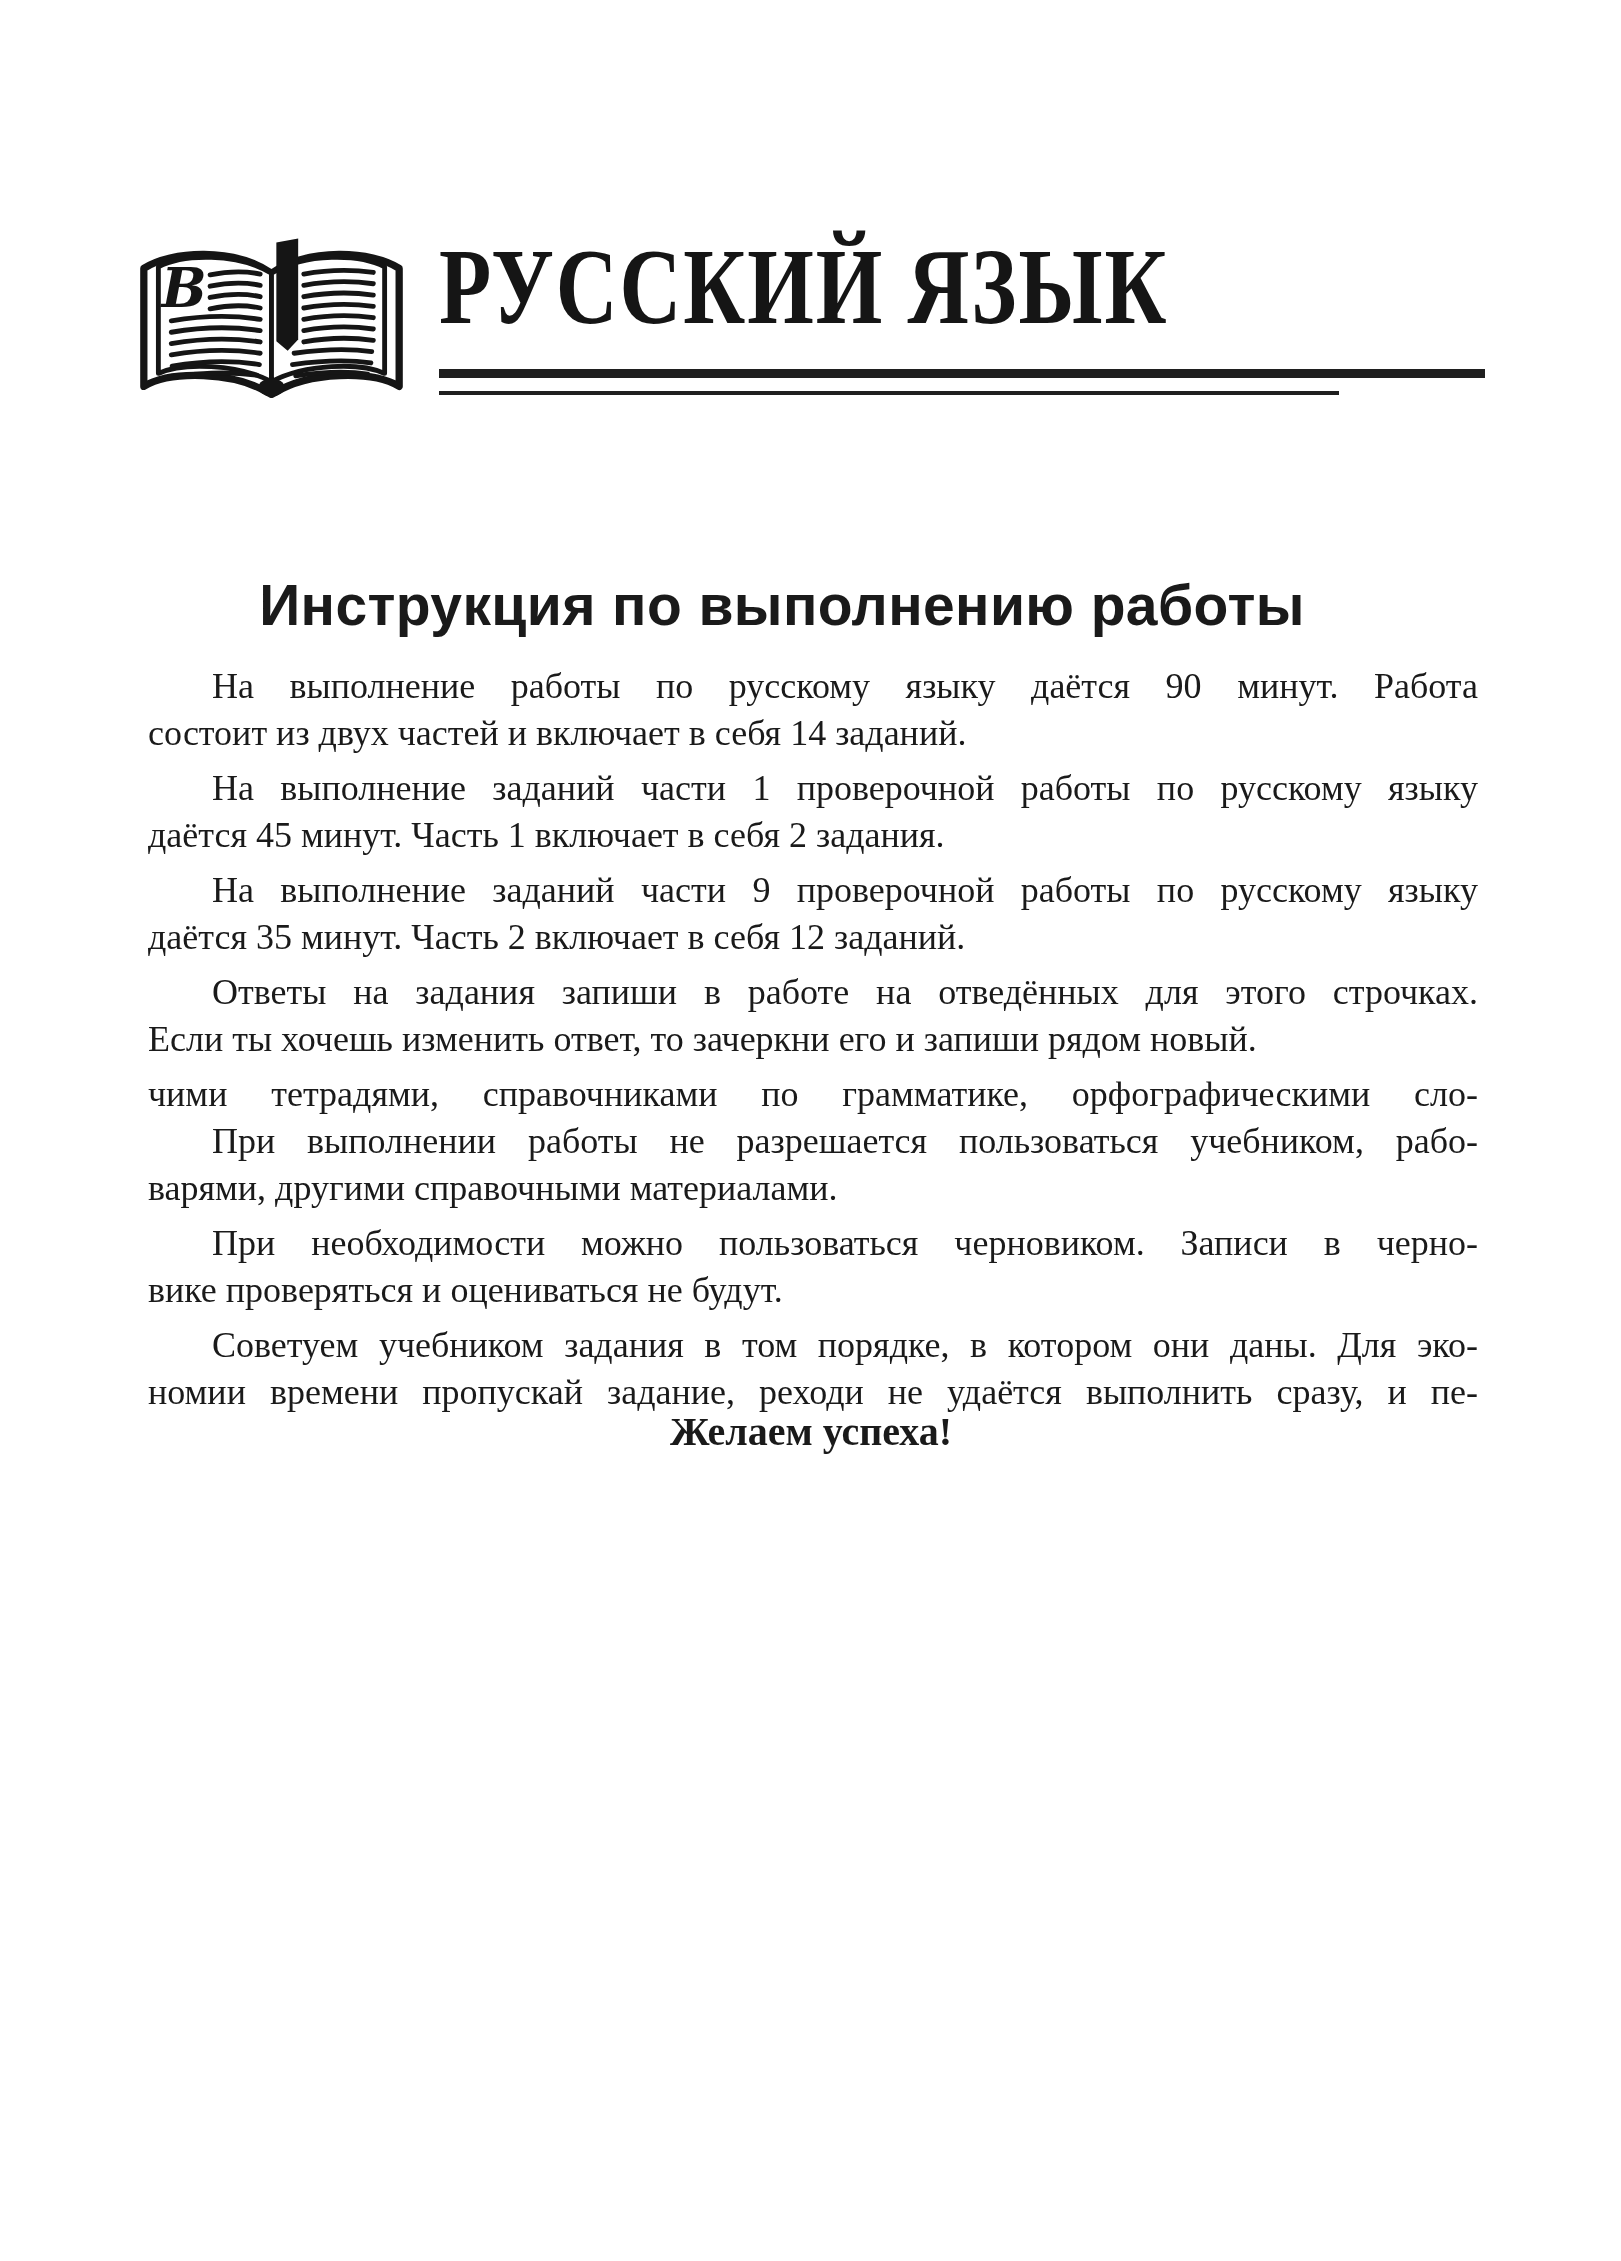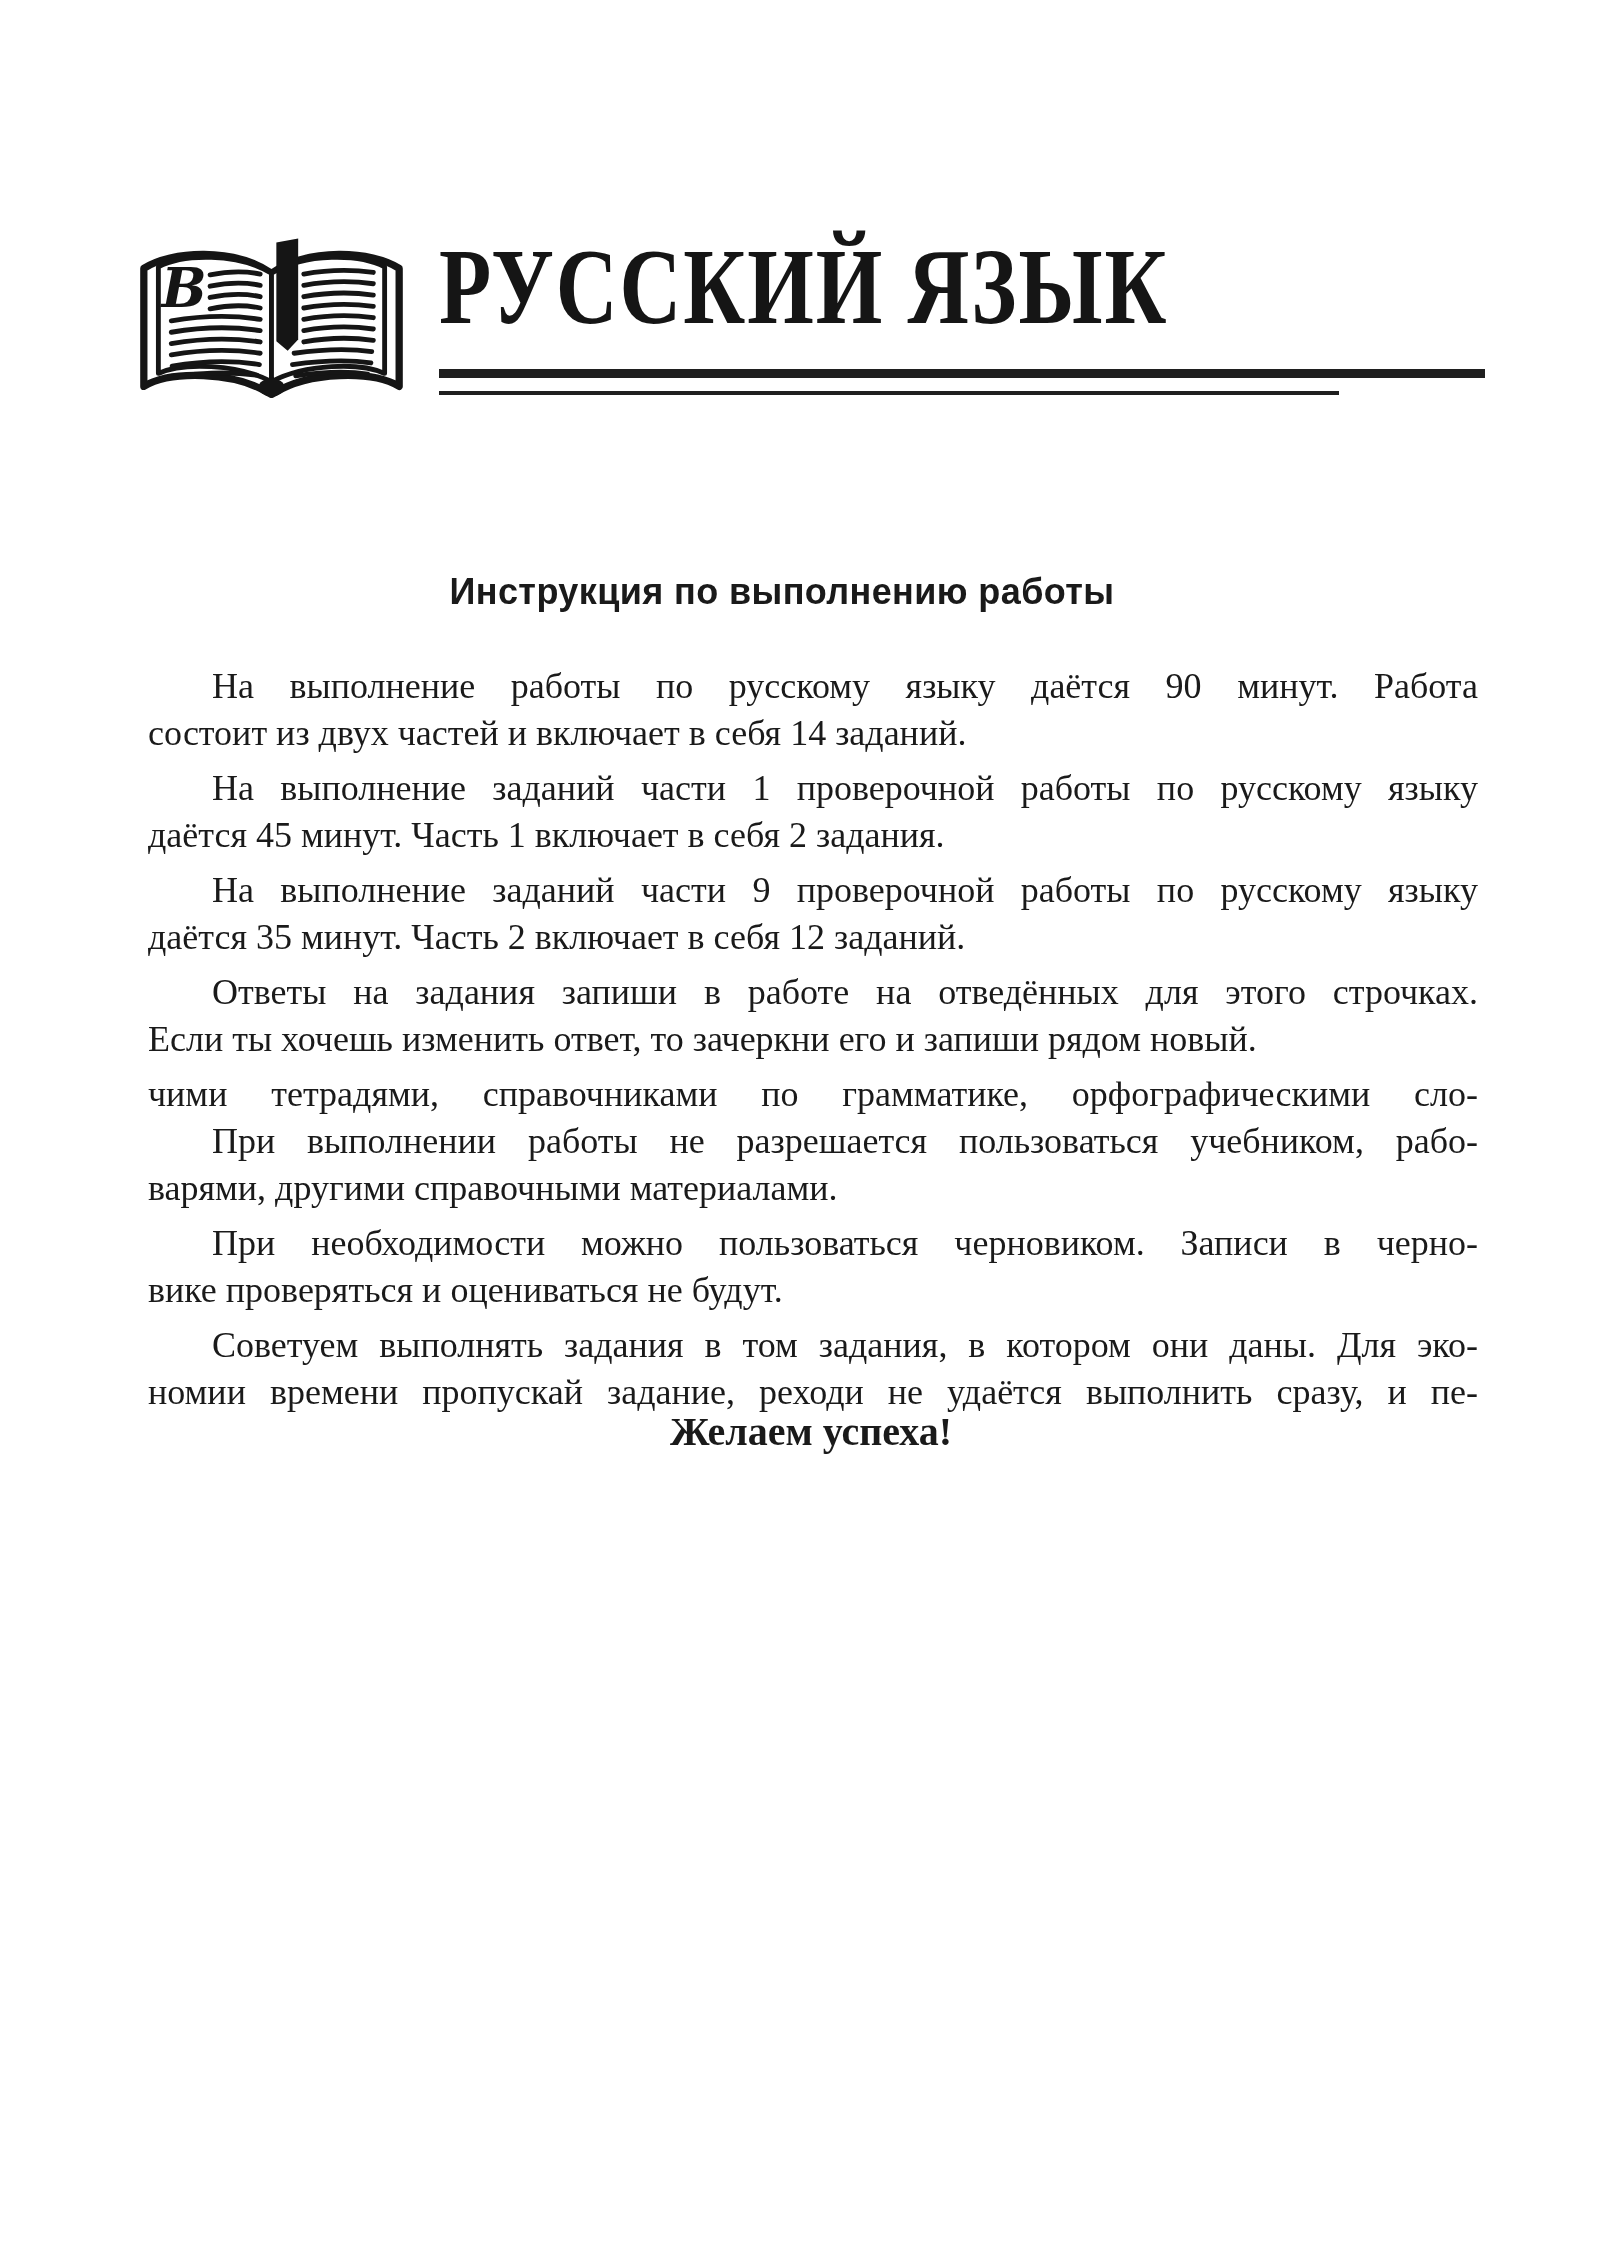--- a/index.html
+++ b/index.html
@@ -37,21 +37,21 @@
     position:absolute; left:439px; top:391px;
     width:900px; height:4px; background:#1f1f1f;
   }
 
   
   .instruction-heading {
     position:absolute; left:0; top:539px; width:1564px;
     text-align:center;
     font-family:"Liberation Sans", sans-serif;
     font-weight:700;
-    font-size:36px; line-height:57px;
+    font-size:57px; line-height:57px;
     letter-spacing:0.4px;
     color:#1a1a1a;
   }
   .body-block {
     position:absolute; left:140px; top:655px; width:1346px;
     font-size:36px; line-height:47px;
     color:#1a1a1a;
   }
   .para { margin:8px; padding:0; }
   .line {
@@ -137,21 +137,21 @@
       <div class="para">
         <div class="line">чими тетрадями, справочниками по грамматике, орфографическими сло-</div>
         <div class="line first">При выполнении работы не разрешается пользоваться учебником, рабо-</div>
         <div class="line last">варями, другими справочными материалами.</div>
       </div>
       <div class="para">
         <div class="line first">При необходимости можно пользоваться черновиком. Записи в черно-</div>
         <div class="line last">вике проверяться и оцениваться не будут.</div>
       </div>
       <div class="para">
-        <div class="line first">Советуем выполнять задания в том задания, в котором они даны. Для эко-</div>
+        <div class="line first">Советуем учебником задания в том порядке, в котором они даны. Для эко-</div>
         <div class="line">номии времени пропускай задание, реходи не удаётся выполнить сразу, и пе-</div>
       </div>
     </div>
 
   <div class="closing">Желаем успеха!</div>
 
 </div>
 
 
 </body></html>

